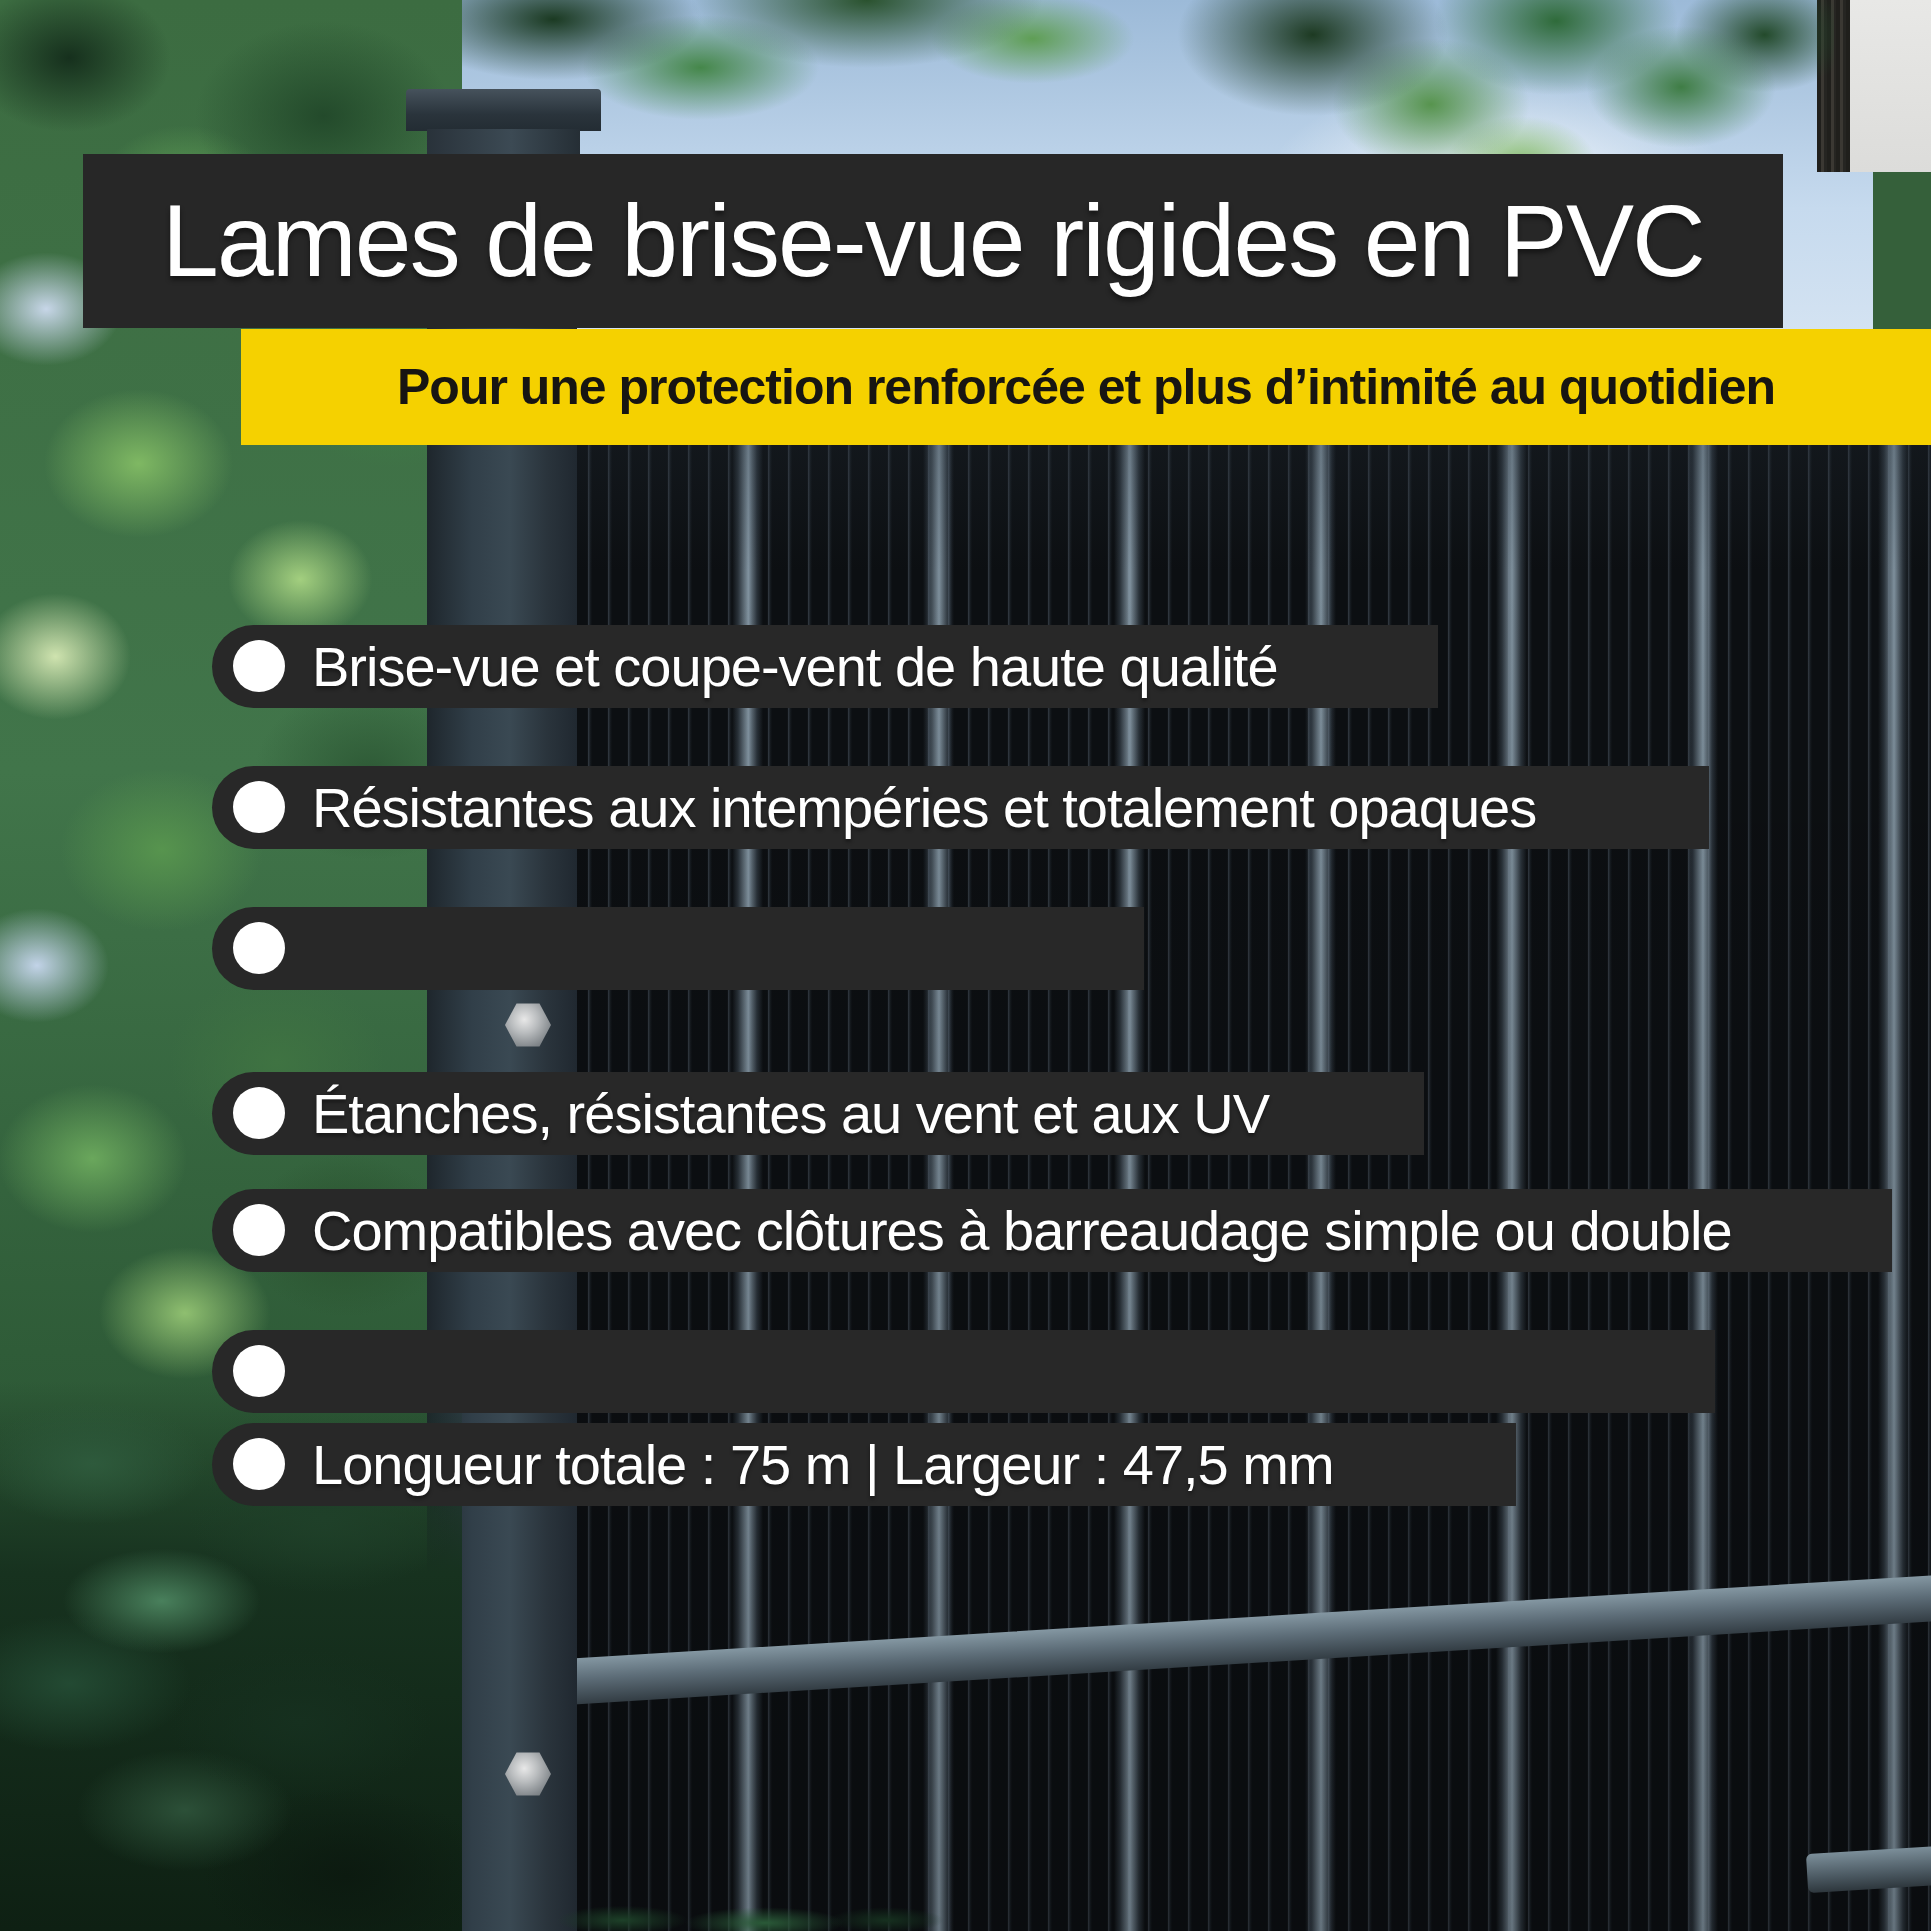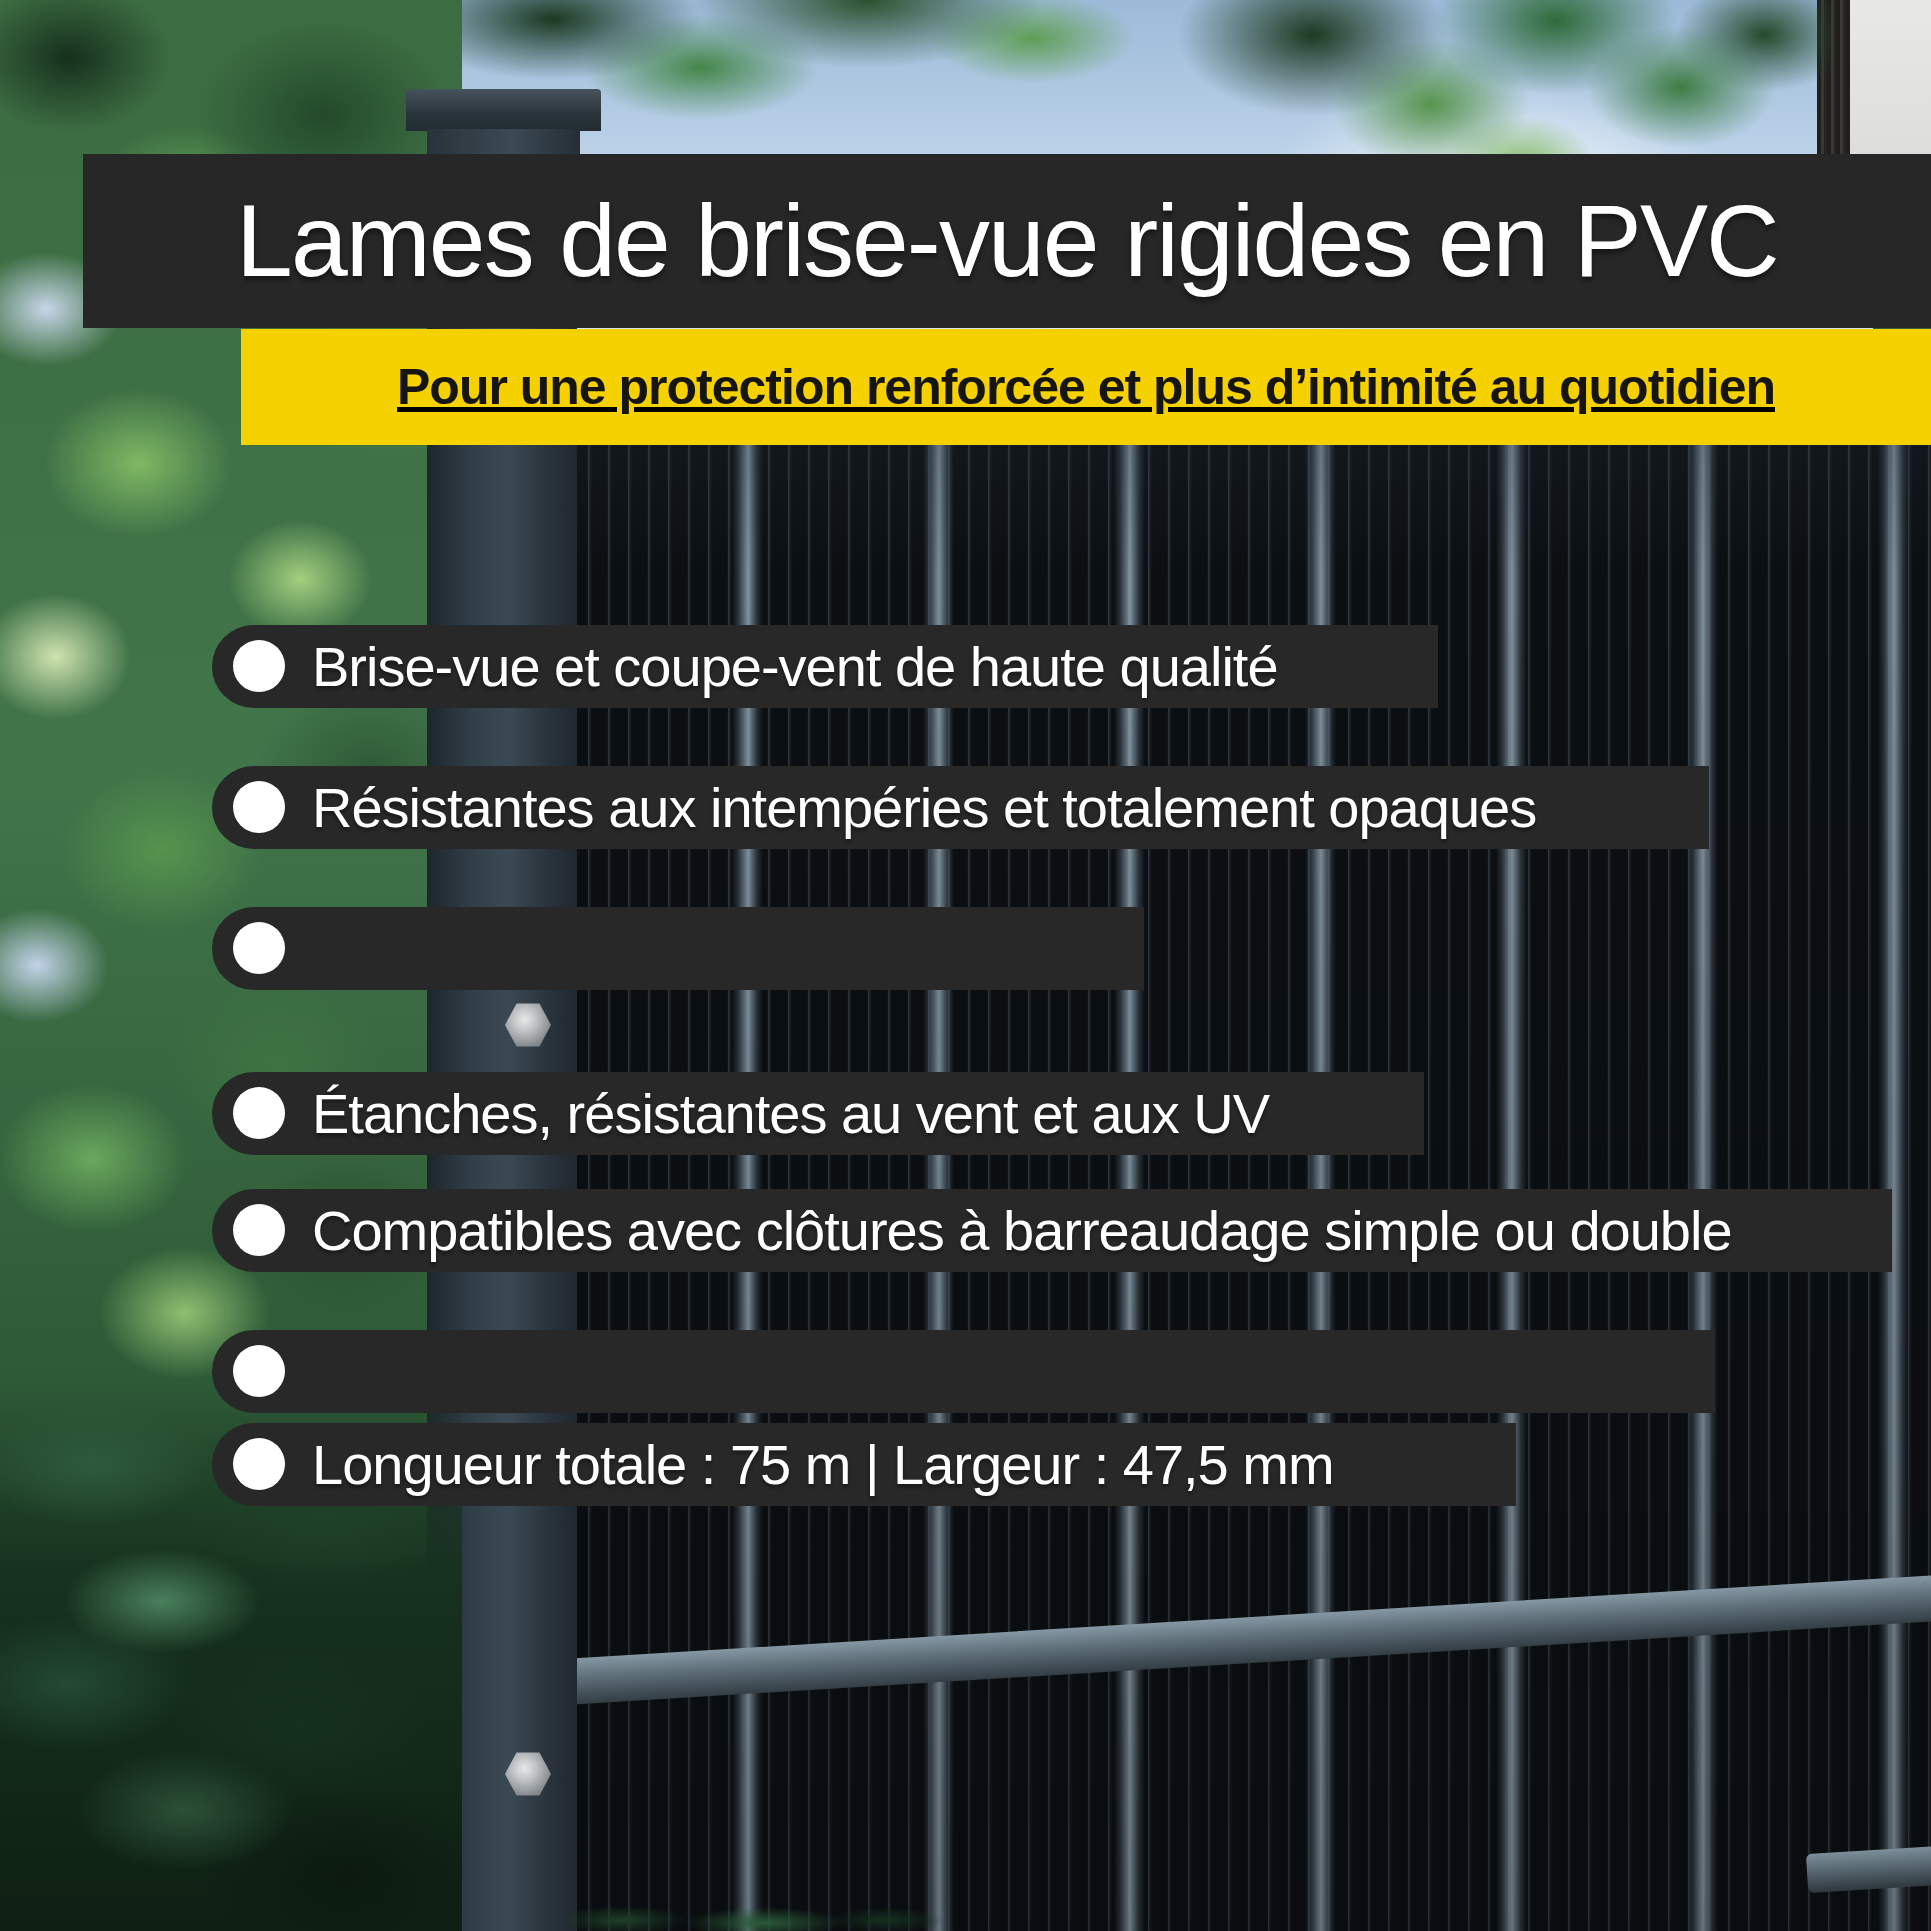--- a/index.html
+++ b/index.html
@@ -100,26 +100,26 @@
     background:radial-gradient(circle at 42% 38%, #e8e8e8 0%, #b9bcbe 35%, #84898d 70%, #5f6468 100%);}
   .bolt-1{left:505px;top:1002px;}
   .bolt-2{left:505px;top:1751px;}
   .bush-bottom{position:absolute;left:541px;top:1904px;width:406px;height:27px;z-index:9;
     background:
       radial-gradient(ellipse 87px 19.3px at 20% 60%, #1d4028 0%, rgba(29,64,40,0) 75%),
       radial-gradient(ellipse 106px 21px at 55% 70%, #2a5a38 0%, rgba(42,90,56,0) 75%),
       radial-gradient(ellipse 77px 17.4px at 85% 60%, #16301f 0%, rgba(22,48,31,0) 75%);}
 
   
-  .header-bar{position:absolute;left:83px;top:154px;width:1848px;height:174px;z-index:20;
+  .header-bar{position:absolute;left:83px;top:154px;width:1700px;height:174px;z-index:20;
     background:#272727;display:flex;align-items:center;justify-content:center;}
   .header-bar .t{color:#fff;font-size:102px;letter-spacing:-1.9px;white-space:nowrap;
     text-shadow:0 3.9px 5.8px rgba(0,0,0,.45);}
   .subtitle-bar{position:absolute;left:241px;top:329px;width:1690px;height:116px;z-index:20;
-    background:#F5D100;display:flex;align-items:center;justify-content:center;text-decoration:underline;}
+    background:#F5D100;display:flex;align-items:center;justify-content:center;}
   .subtitle-bar .t{color:#171512;font-size:50px;font-weight:bold;letter-spacing:-1px;white-space:nowrap;}
 
   .feature{position:absolute;left:212px;height:83px;z-index:20;background:#282828;
     border-radius:42px 0 0 42px;display:flex;align-items:center;}
   .feature .dot{position:absolute;left:21px;top:15.4px;width:52px;height:52px;
     background:#fff;border-radius:50%;}
   .feature .txt{margin-left:100px;color:#fff;font-size:56px;letter-spacing:-1px;
     white-space:nowrap;text-shadow:0 2.9px 3.9px rgba(0,0,0,.4);}
   .f1{top:625px;width:1226px}
   .f2{top:766px;width:1497px}

